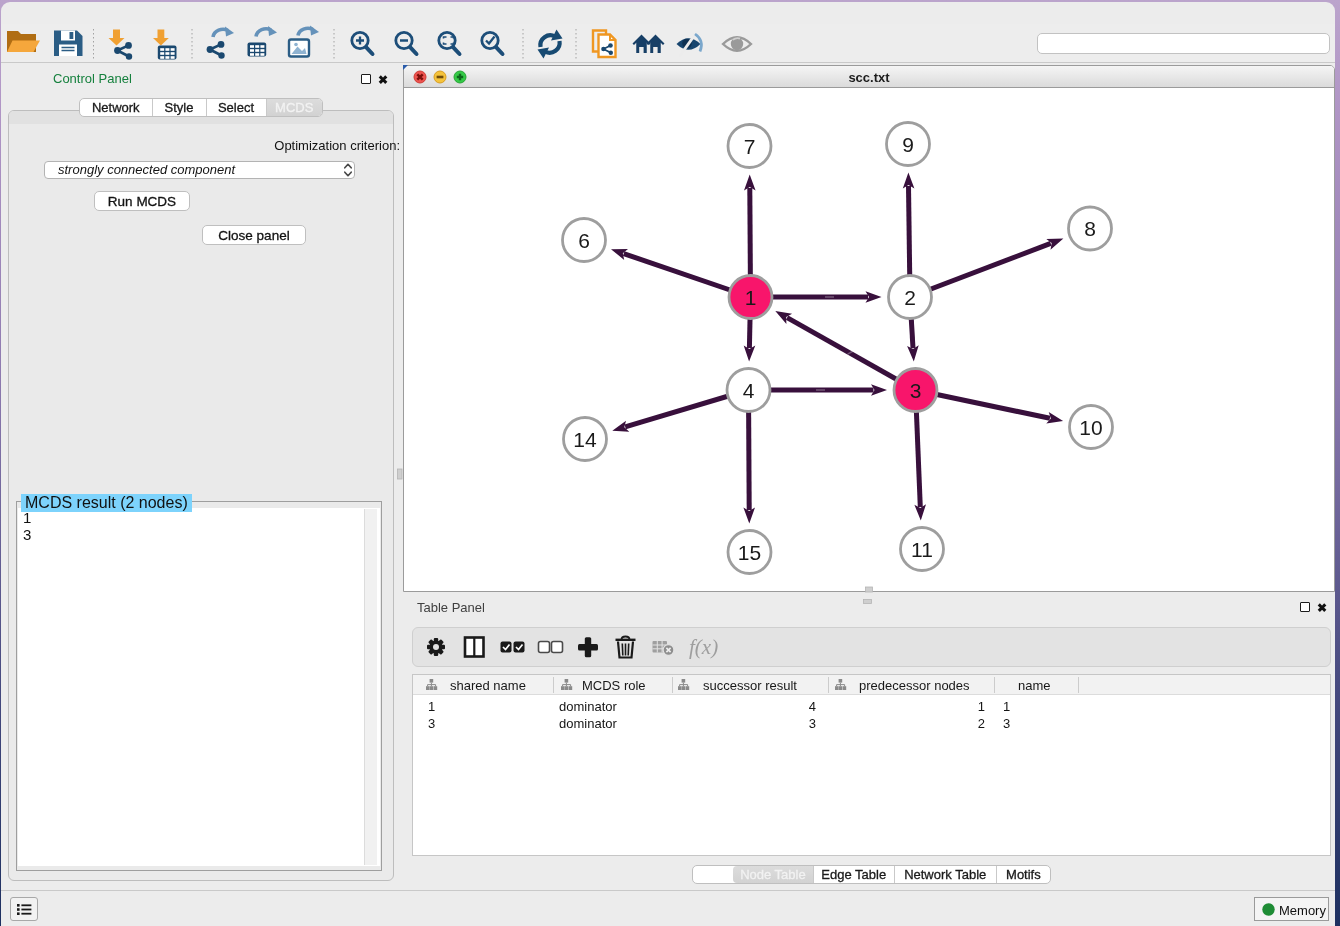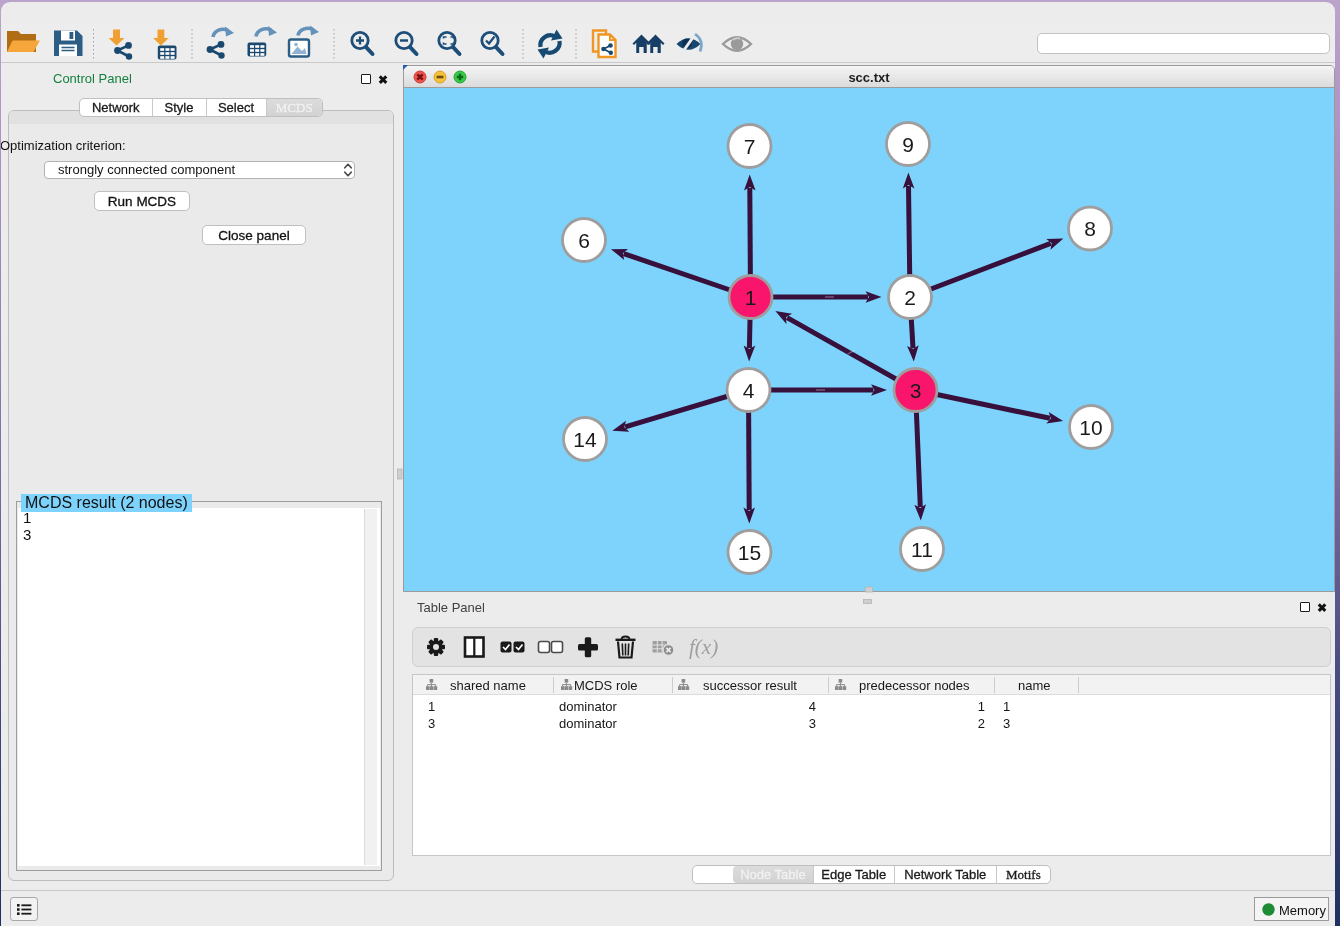--- a/index.html
+++ b/index.html
@@ -20,36 +20,36 @@
 
 #cp-title{position:absolute;left:30px;top:71px;font-size:13px;color:#15803d;margin-left:23px;}
 .float-ic{position:absolute;width:10px;height:10px;border:1.6px solid #1c1c1c;background:#fff;border-radius:1px;}
 .x-ic{position:absolute;font-size:12px;font-weight:bold;color:#111;line-height:12px;}
 #cp-box{position:absolute;left:8px;top:110px;width:386px;height:771px;background:#eaeaea;
  border:1px solid #bdbdbd;border-radius:6px;}
 #cp-band{position:absolute;left:9px;top:111px;width:384px;height:13px;background:#e1e1e1;border-radius:5px 5px 0 0;}
 .tabbar{position:absolute;height:19px;background:#fff;border:1px solid #bfbfbf;border-radius:5px;display:flex;}
 .tabbar .tab{height:100%;display:flex;align-items:center;justify-content:center;
  font-size:13px;color:#1a1a1a;-webkit-text-stroke:0.3px #1a1a1a;border-right:1px solid #c9c9c9;}
-.tabbar .tab:last-child{border-right:none;font-family:Liberation Serif, serif;}
+.tabbar .tab:last-child{border-right:none;}
 .tabbar .sel{background:linear-gradient(#dcdcdc,#d2d2d2);color:#f2f2f2;-webkit-text-stroke:0.3px #f2f2f2;text-shadow:none;}
 #cp-tabs{left:79px;top:98px;width:244px;}
 .ctext{position:absolute;font-size:13px;color:#111;}
 #dropdown{position:absolute;left:44px;top:161px;width:311px;height:18px;background:#fff;
- border:1px solid #b3b3b3;border-radius:4px;font-size:13px;color:#141414;line-height:16px;padding-left:13px;}
+ border:1px solid #b3b3b3;border-radius:4px;font-size:13px;color:#141414;line-height:16px;padding-left:13px;font-style:italic;}
 .btn{position:absolute;height:20px;background:#fff;border:1px solid #bfbfbf;border-radius:5px;
  font-size:13.5px;color:#131313;-webkit-text-stroke:0.3px #131313;display:flex;align-items:center;justify-content:center;}
 #grp{position:absolute;left:16px;top:501px;width:366px;height:370px;border:1px solid #9e9e9e;}
 #grp-label{position:absolute;left:21px;top:494px;background:#7dd3fc;padding:0 4px;font-size:16px;color:#111;}
 #grp-white{position:absolute;left:18px;top:508px;width:362px;height:358px;background:#fff;}
 #grp-sb{position:absolute;left:364px;top:509px;width:13px;height:356px;background:#f1f1f1;border-left:1px solid #dcdcdc;}
 #grp-txt{position:absolute;left:23px;top:509px;font-size:15px;color:#111;line-height:17px;}
 
 #net{position:absolute;left:403px;top:65px;width:932px;height:527px;border:1px solid #9b9b9b;
- border-radius:5px 5px 0 0;background:#7dd3fc;}
+ border-radius:5px 5px 0 0;background:#ffffff;}
 #net-tb{position:absolute;left:0;top:0;width:930px;height:22px;
  background:linear-gradient(#f5f5f5,#dbdbdb);border-bottom:1px solid #9b9b9b;border-radius:4px 4px 0 0;}
 #net-title{position:absolute;left:0;top:4px;width:930px;text-align:center;font-size:13px;font-weight:bold;color:#1d1d1d;}
 
 #tp-title{position:absolute;left:417px;top:600px;font-size:13px;color:#404040;}
 #tp-toolbox{position:absolute;left:412px;top:627px;width:919px;height:40px;background:#e3e3e3;
  border:1px solid #cfcfcf;border-radius:6px;}
 #tp-table{position:absolute;left:412px;top:674px;width:919px;height:182px;background:#fff;border:1px solid #c6c6c6;}
 #tp-head{position:absolute;left:0;top:0;width:917px;height:20px;background:#f2f2f2;border-bottom:1px solid #dcdcdc;}
 .hsep{position:absolute;top:2px;width:1px;height:16px;background:#cccccc;}
@@ -233,21 +233,21 @@
   <div class="float-ic" style="left:361px;top:74px;"></div>
   <div class="x-ic" style="left:378px;top:74px;">✖</div>
   <div id="cp-box"></div>
   <div id="cp-band"></div>
   <div class="tabbar" id="cp-tabs">
     <div class="tab" style="width:72.5px;text-align:center;">Network</div>
     <div class="tab" style="width:54px;">Style</div>
     <div class="tab" style="width:60px;">Select</div>
     <div class="tab sel" style="width:55.5px;border-radius:0 4px 4px 0;">MCDS</div>
   </div>
-  <div class="ctext" style="left:0;top:138px;width:400px;text-align:left;">Optimization criterion:</div>
+  <div class="ctext" style="left:0;top:138px;width:400px;text-align:right;">Optimization criterion:</div>
   <div id="dropdown">strongly connected component</div>
   <div class="btn" style="left:94px;top:191px;width:96px;">Run MCDS</div>
   <div class="btn" style="left:202px;top:191px;width:104px;margin-top:34px;">Close panel</div>
   <div id="grp"></div>
   <div id="grp-white"></div>
   <div id="grp-sb"></div>
   <div id="grp-label">MCDS result (2 nodes)</div>
   <div id="grp-txt">1<br>3</div>
 
   <div id="net">
@@ -401,21 +401,21 @@
           <rect x="3.8" y="7.2" width="3.4" height="3.8"></rect>
           <rect x="7.6" y="7.2" width="3.6" height="3.8"></rect>
           <path d="M5.4,3.6 v2 M1.6,7.2 v-1.6 h8 v1.6 M5.4,5.6 v1.6" stroke="#8a8a8a" stroke-width="1" fill="none"></path>
         </g>
         <use href="#tree1" x="135" y="0"></use>
         <use href="#tree1" x="252" y="0"></use>
         <use href="#tree1" x="409" y="0"></use>
       </g>
     </svg>
     <div class="hlabel" style="left:37px;">shared name</div>
-    <div class="hlabel" style="left:161px;">MCDS role</div>
+    <div class="hlabel" style="left:169px;">MCDS role</div>
     <div class="hlabel" style="left:290px;">successor result</div>
     <div class="hlabel" style="left:446px;">predecessor nodes</div>
     <div class="hlabel" style="left:605px;">name</div>
     <div class="cell" style="left:15px;top:24px;">1</div>
     <div class="cell" style="left:146px;top:24px;">dominator</div>
     <div class="cell" style="left:290px;top:24px;width:113px;text-align:right;">4</div>
     <div class="cell" style="left:446px;top:24px;width:126px;text-align:right;">1</div>
     <div class="cell" style="left:590px;top:24px;">1</div>
     <div class="cell" style="left:15px;top:41px;">3</div>
     <div class="cell" style="left:146px;top:41px;">dominator</div>

